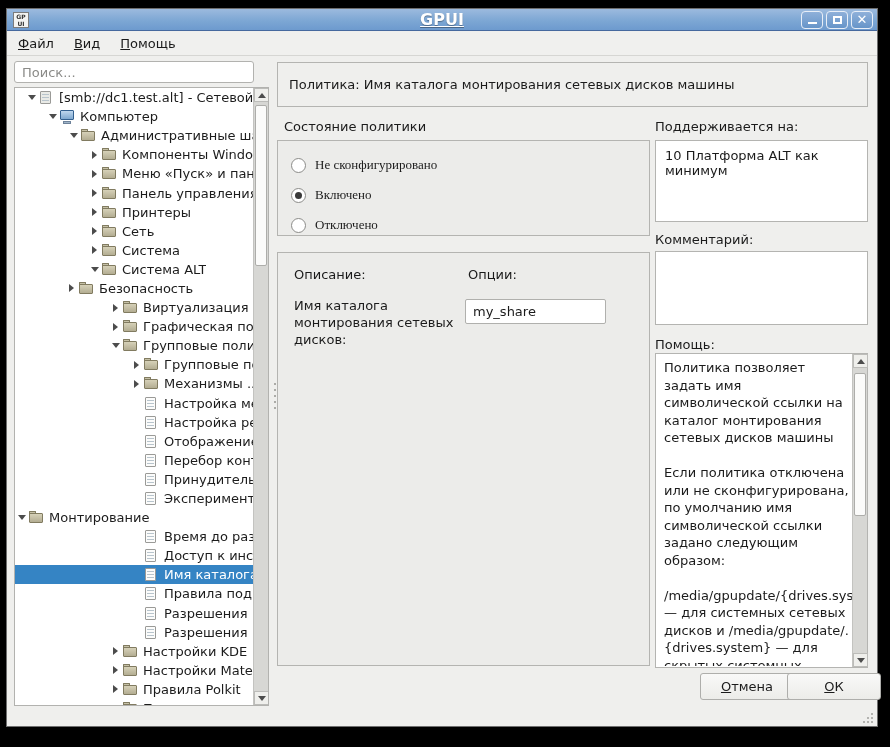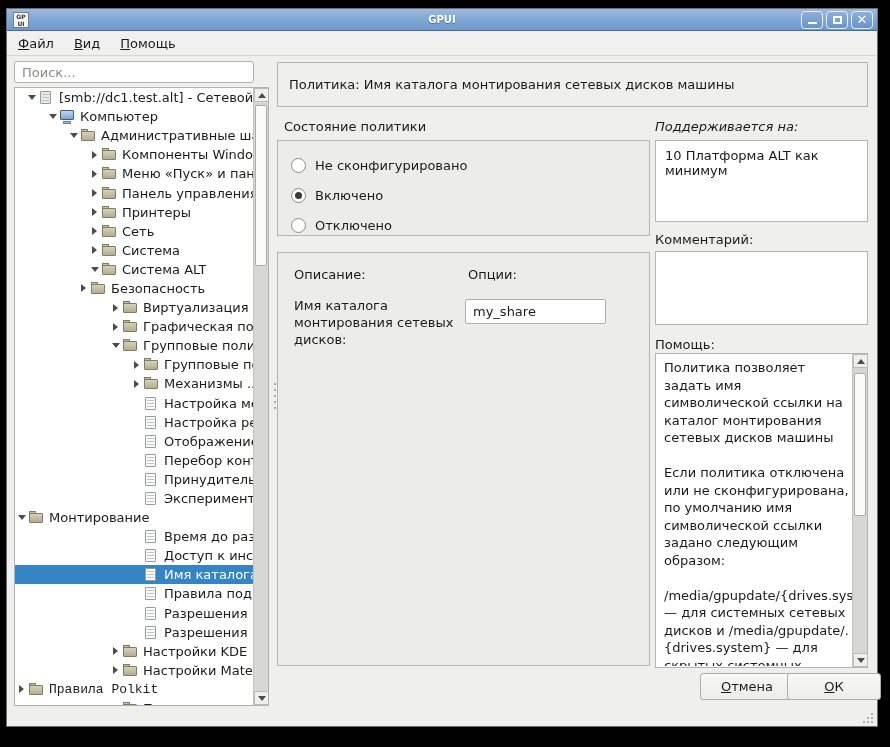--- a/index.html
+++ b/index.html
@@ -8,22 +8,22 @@
   #win { position:absolute; left:6px; top:8px; width:872px; height:719px;
          background:#efefed; border:1px solid #6f6f6f; }
 
   
   .titlebar { position:absolute; left:0; top:0; width:870px; height:22px;
     background:linear-gradient(#9cbade,#7da7d4 55%,#6d9ace);
     border-bottom:1px solid #46699e; display:flex; align-items:center; }
   .app-icon { position:absolute; left:6px; top:3px; width:16px; height:16px; background:#f4f4f2;
     border:1px solid #7c7c7c; color:#333; font-size:6px; line-height:7px; font-weight:bold;
     text-align:center; white-space:pre-line; }
-  .title-text { width:100%; text-align:center; color:#fff; font-weight:bold; font-size:10px;
-    text-shadow:0 1px 1px rgba(0,0,0,.35); }
+  .title-text { width:100%; text-align:center; color:#fff; font-weight:bold; font-size:16px;
+    text-shadow:0 1px 1px rgba(0,0,0,.35);text-decoration:underline; }
   .winbtns { position:absolute; right:4px; top:2px; display:flex; gap:3px; }
   .winbtn { width:22px; height:18px; border:1px solid #e8eef7; border-radius:4px;
     background:linear-gradient(#8fb0d9,#6795c9); display:flex; align-items:center; justify-content:center; }
   .glyph-min { width:9px; height:3px; border-bottom:2px solid #fff; margin-top:5px; }
   .glyph-max { width:9px; height:8px; border:2px solid #fff; }
   .glyph-close { color:#fff; font-size:13px; font-weight:bold; line-height:10px; }
 
   
   .menubar { position:absolute; left:0; top:23px; width:870px; height:24px; background:#f0f0ee;
     border-bottom:1px solid #d6d6d3; display:flex; align-items:center; padding-left:3px; gap:4px; }
@@ -78,21 +78,21 @@
   .wbox { position:absolute; border:1px solid #b4b4b1; background:#fff; }
   .plabel { position:absolute; font-size:13px; color:#1b1b1b; }
 
   .hdr-box { left:270px; top:53px; width:591px; height:45px; display:flex; align-items:center; padding:0 11px; background:#efefed; }
   .hdr-box span { font-size:13px; color:#1b1b1b; }
 
   .radio-box { left:270px; top:131px; width:373px; height:96px; padding:14px 0 0 13px; display:flex; flex-direction:column; gap:10px; }
   .radio-row { display:flex; align-items:center; gap:9px; height:20px; }
   .radio { width:15px; height:15px; border-radius:50%; background:#fff; border:1px solid #8c8c89; position:relative; flex:0 0 15px; }
   .radio.checked::after { content:""; position:absolute; left:3px; top:3px; width:7px; height:7px; border-radius:50%; background:#3a3a3a; }
-  .radio-row span.lbl { font-size:13px; color:#1b1b1b; }
+  .radio-row span.lbl { font-size:13px; color:#1b1b1b;font-family:Liberation Serif, serif; }
 
   .desc-box { left:270px; top:243px; width:373px; height:414px; }
   .desc-title { position:absolute; left:16px; top:14px; font-size:13px; color:#1b1b1b; }
   .opts-title { position:absolute; left:190px; top:14px; font-size:13px; color:#1b1b1b; }
   .desc-field-label { position:absolute; left:16px; top:44px; width:172px; font-size:13px; line-height:17px; color:#1b1b1b; }
   .share-input { position:absolute; left:187px; top:46px; width:141px; height:25px; background:#fff;
     border:1px solid #b0b0ad; border-radius:2px; font-size:13px; padding:0 7px; color:#1b1b1b;
     font-family:"DejaVu Sans", sans-serif; }
 
   .supported-box { left:648px; top:131px; width:213px; height:82px; padding:7px 9px; font-size:13px; color:#1b1b1b; }
@@ -236,21 +236,21 @@
         <div class="trow" style="padding-left: 73px;">
           <span class="expander">
             <span class="tri-open"></span>
           </span>
           <span class="ticon icon-folder">
             <span class="ftab"></span>
             <span class="fbody"></span>
           </span>
           <span class="tlabel">Система ALT</span>
         </div>
-        <div class="trow" style="padding-left: 50px; margin-left: 12px;">
+        <div class="trow" style="padding-left: 50px;">
           <span class="expander">
             <span class="tri-closed"></span>
           </span>
           <span class="ticon icon-folder">
             <span class="ftab"></span>
             <span class="fbody"></span>
           </span>
           <span class="tlabel">Безопасность</span>
         </div>
         <div class="trow" style="padding-left: 94px;">
@@ -422,21 +422,21 @@
         <div class="trow" style="padding-left: 94px;">
           <span class="expander">
             <span class="tri-closed"></span>
           </span>
           <span class="ticon icon-folder">
             <span class="ftab"></span>
             <span class="fbody"></span>
           </span>
           <span class="tlabel">Настройки Mate</span>
         </div>
-        <div class="trow" style=" font-family: Liberation Mono, monospace;">
+        <div class="trow" style="padding-left: 94px;">
           <span class="expander">
             <span class="tri-closed"></span>
           </span>
           <span class="ticon icon-folder">
             <span class="ftab"></span>
             <span class="fbody"></span>
           </span>
           <span class="tlabel">Правила Polkit</span>
         </div>
         <div class="trow" style="padding-left: 94px;">
@@ -489,21 +489,21 @@
       </div>
     </div>
 
   <div class="box desc-box">
     <div class="desc-title">Описание:</div>
     <div class="opts-title">Опции:</div>
     <div class="desc-field-label">Имя каталога монтирования сетевых дисков:</div>
     <input class="share-input" type="text" value="my_share" style="">
   </div>
 
-  <div class="plabel" style="left:648px; top:110px;font-style:italic;">Поддерживается на:</div>
+  <div class="plabel" style="left:648px; top:110px;">Поддерживается на:</div>
   <div class="wbox supported-box">
     <span>10 Платформа ALT как минимум</span>
   </div>
 
   <div class="plabel" style="left:648px; top:223px;">Комментарий:</div>
   <div class="wbox comment-box">
     <span></span>
   </div>
 
   <div class="plabel" style="left:648px; top:328px;">Помощь:</div>

